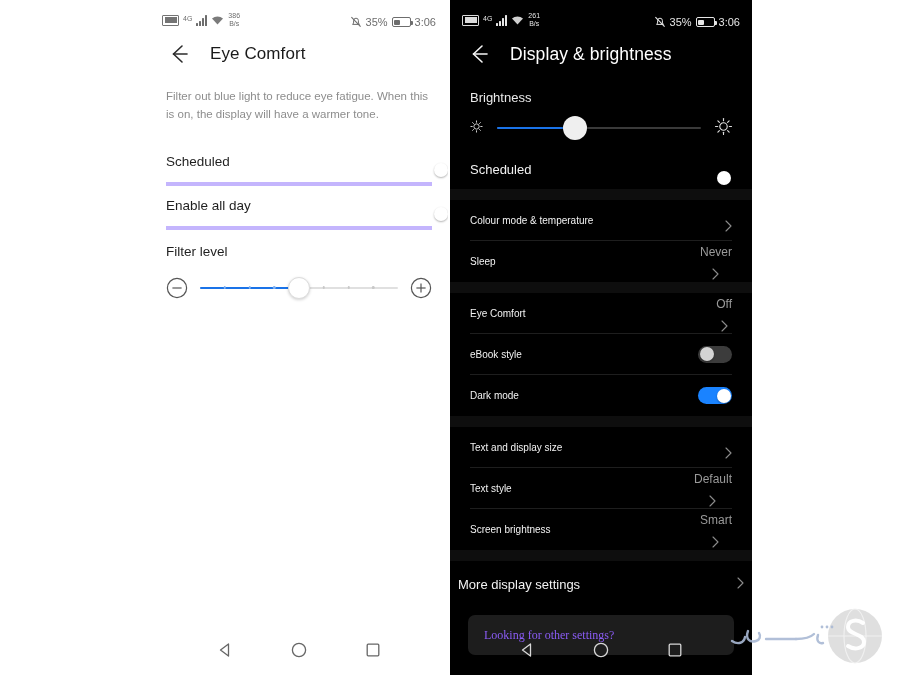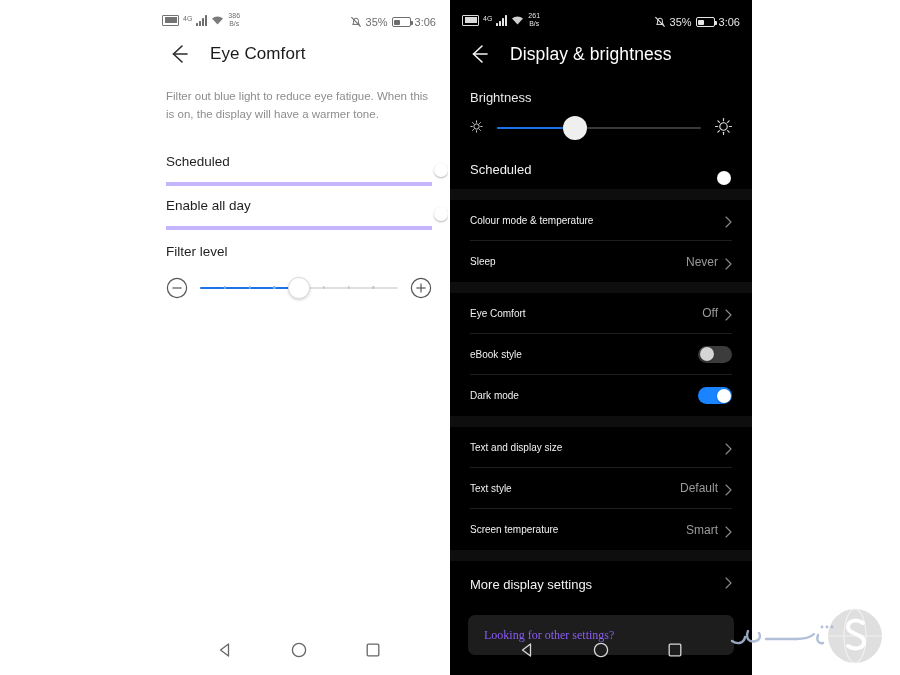--- a/index.html
+++ b/index.html
@@ -140,32 +140,32 @@
   }
 
   .group { background: #000; }
   .gap { height: 11px; background: #0e0e0e; }
   .row-d {
     display: flex; align-items: center; height: 41px;
     margin: 0 20px; border-bottom: 1px solid #1e1e1e;
   }
   .row-d.last { border-bottom: none; }
   .row-d .lbl { font-size: 10px; color: #f2f2f2; }
-  .row-d .right { margin-left: auto; display: flex; align-items: center; gap: 7px; }
+  .row-d .right { margin-left: auto; display: flex; align-items: center; gap: 7px; flex-direction: column; }
   .row-d .val { font-size: 12px; color: #9a9a9a; }
   .chev { width: 7px; height: 12px; }
 
   .auto-row {
     display: flex; align-items: center; height: 40px;
     margin: 8px 20px 0 20px;
   }
   .auto-row .lbl { font-size: 13px; color: #f2f2f2; }
   .auto-row .ctl { margin-left: auto; }
 
-  .more-row { display: flex; align-items: center; height: 46px; margin: 0 20px; }
+  .more-row { display: flex; align-items: center; height: 46px; margin: 0 8px; }
   .more-row .lbl { font-size: 13px; color: #f2f2f2; }
 
   .search-card {
     margin: 8px 18px 0 18px; height: 40px; background: #1d1d1d;
     border-radius: 7px; display: flex; align-items: center; padding: 0 16px;
   }
   .search-card .ph { font-size: 12px; color: #8b5cf6; font-family: Liberation Serif, serif; }
 
   
   .navbar {
@@ -472,21 +472,21 @@
         <span class="right">
           <span class="val">Default</span>
           <span class="chev">
             <svg width="7" height="12" viewBox="0 0 7 12">
                 <path d="M1 1l5 5-5 5" fill="none" stroke="#8c8c8c" stroke-width="1.1" stroke-linecap="round" stroke-linejoin="round"></path>
               </svg>
           </span>
         </span>
       </div>
       <div class="row-d last">
-        <span class="lbl">Screen temperature</span>
+        <span class="lbl">Screen brightness</span>
         <span class="right">
           <span class="val">Smart</span>
           <span class="chev">
             <svg width="7" height="12" viewBox="0 0 7 12">
                 <path d="M1 1l5 5-5 5" fill="none" stroke="#8c8c8c" stroke-width="1.1" stroke-linecap="round" stroke-linejoin="round"></path>
               </svg>
           </span>
         </span>
       </div>
     </div>

